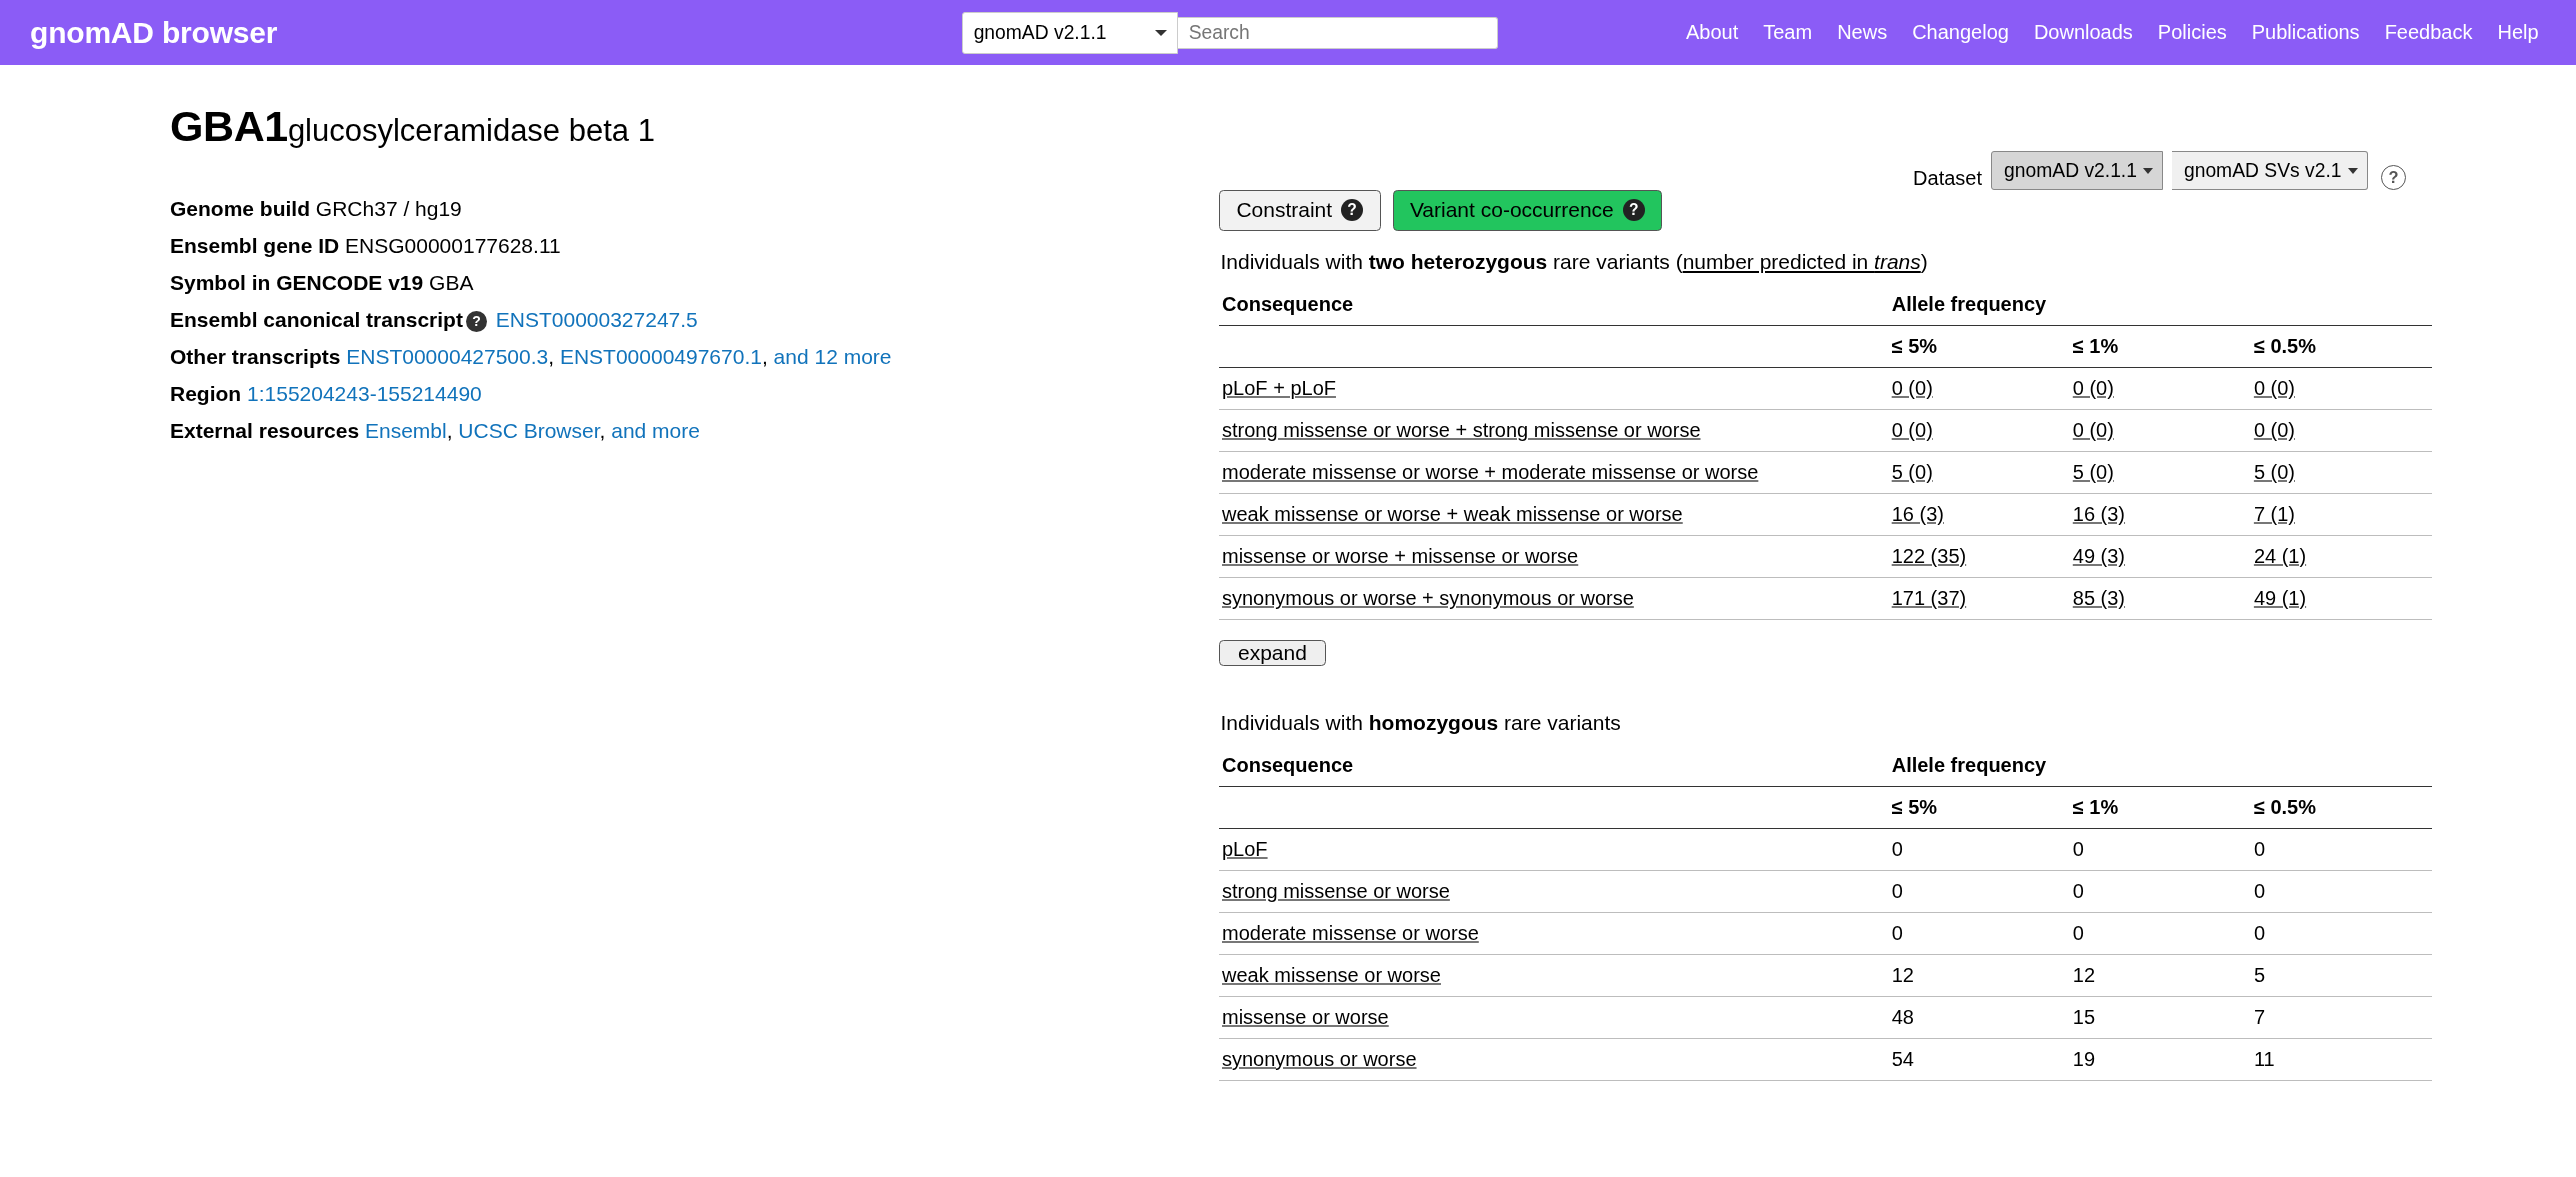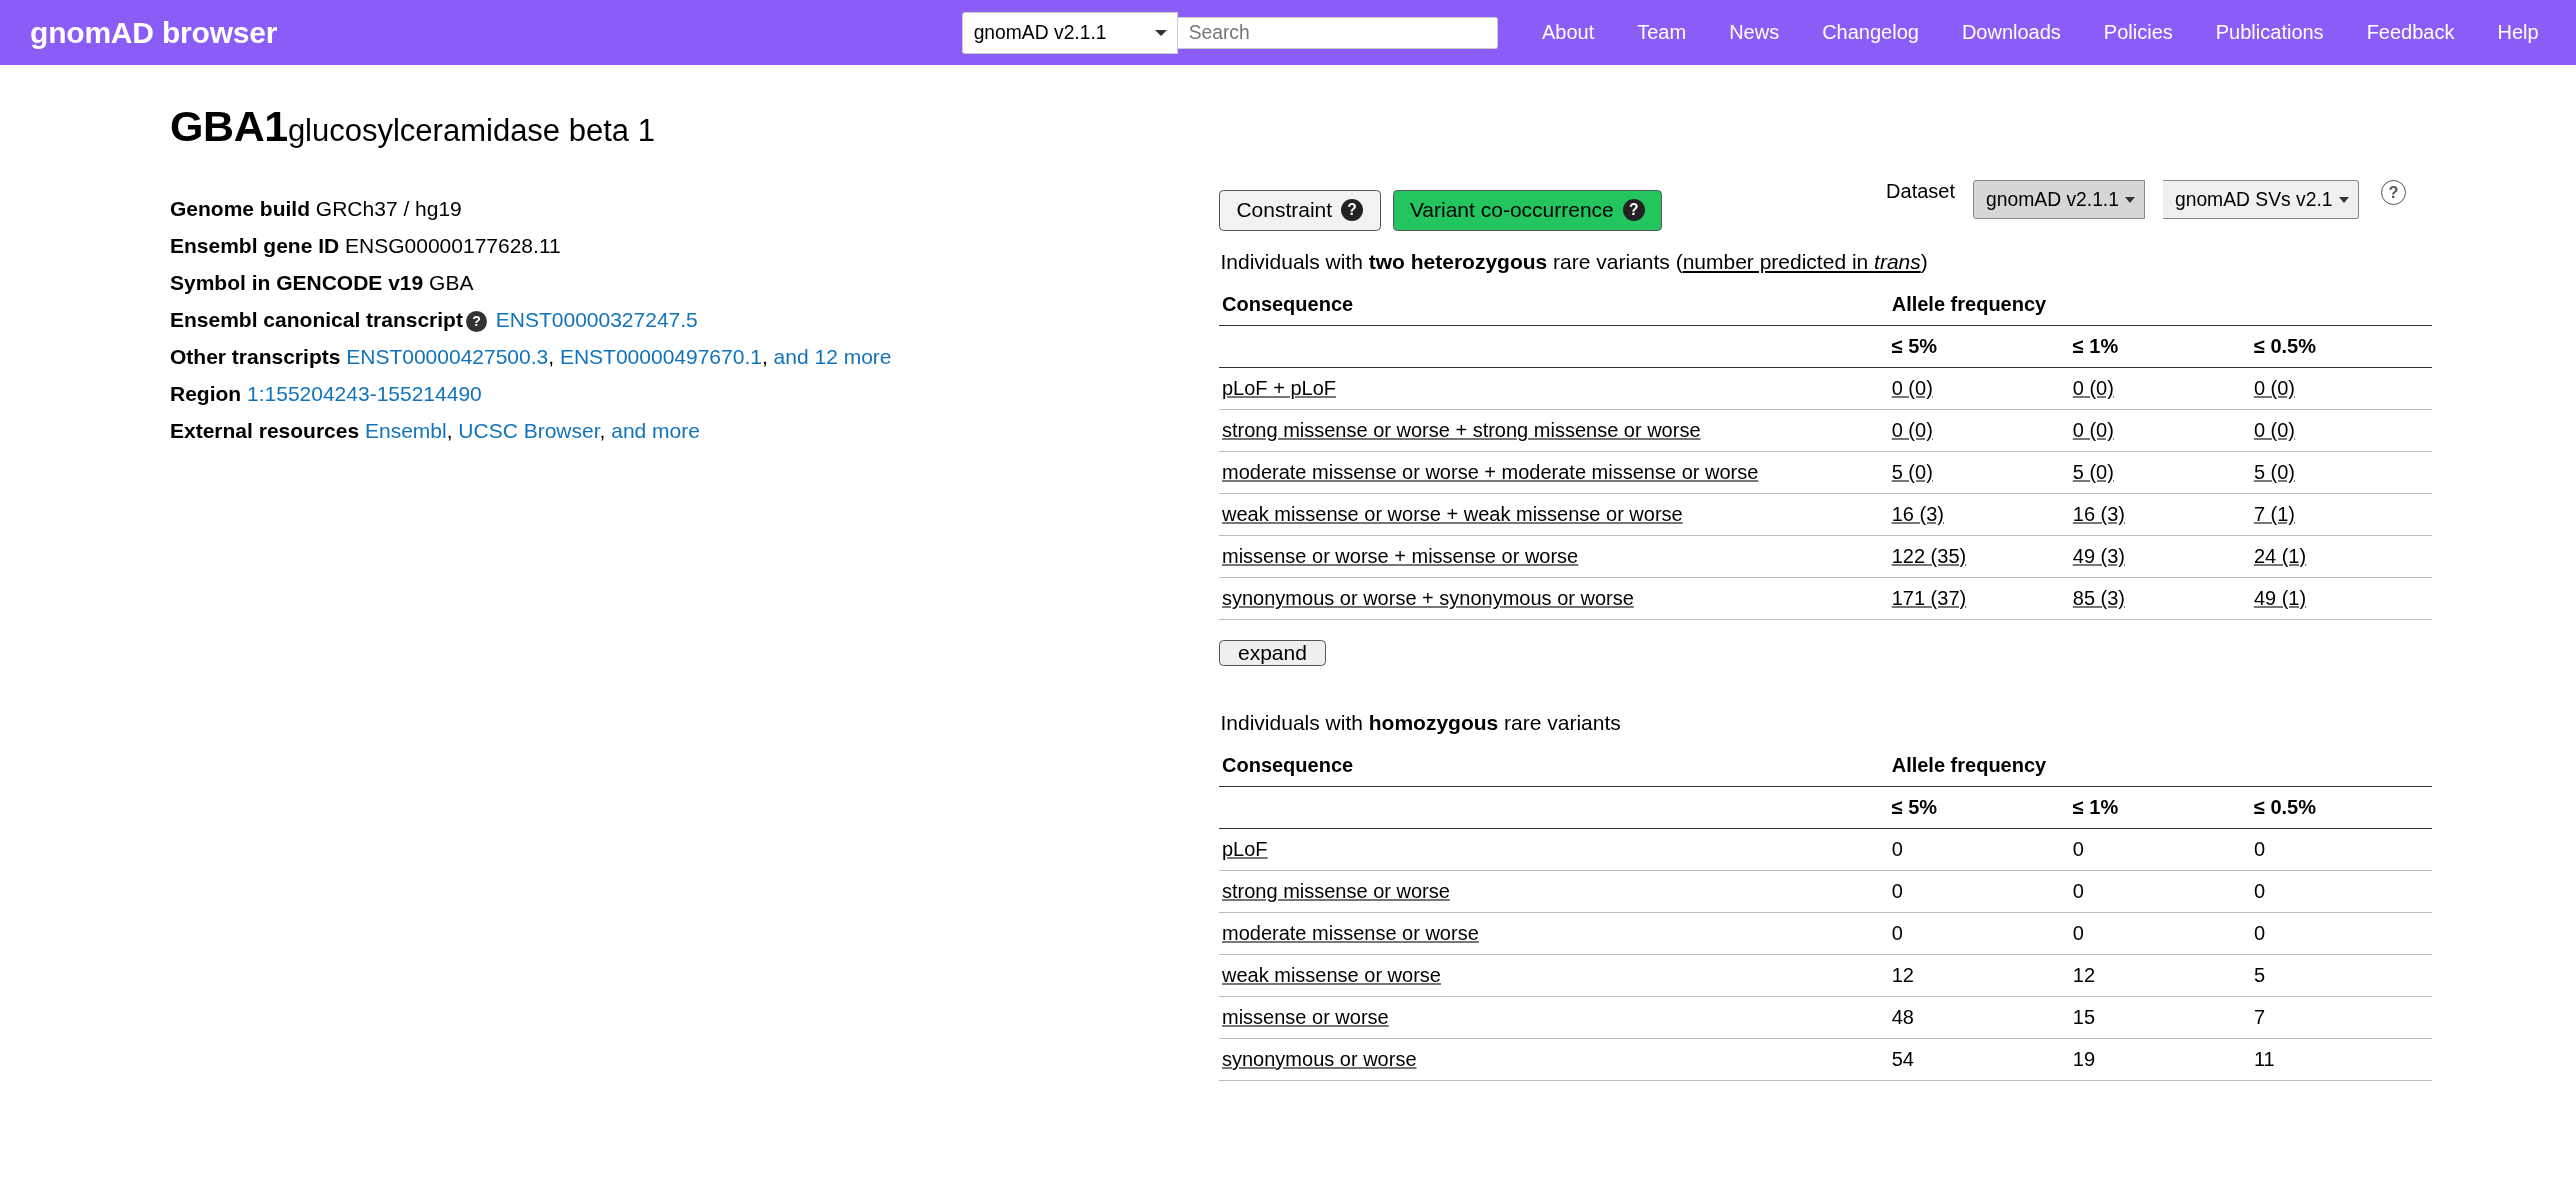--- a/index.html
+++ b/index.html
@@ -69,21 +69,21 @@
     color: #000;
     outline: none;
     background: #fff;
     font-family: "Liberation Sans", sans-serif;
   }
   .search-input::placeholder { color: #767676; }
   .nav-links {
     margin-left: auto;
     display: flex;
     align-items: center;
-    gap: 43px;
+    gap: 25px;
     font-size: 20px;
     padding-right: 7.4px;
   }
   .nav-links a { color: #fff; text-decoration: none; white-space: nowrap; }
 
   
   .page {
     padding: 0 170px;
     position: relative;
   }
@@ -98,24 +98,24 @@
     letter-spacing: -0.4px;
   }
   .gene-name {
     font-size: 31px;
     font-weight: normal;
   }
 
   .dataset-row {
     position: absolute;
     right: 170px;
-    top: 115px;
-    display: flex;
-    align-items: flex-start;
-    gap: 18px;
+    top: 86px;
+    display: flex;
+    align-items: flex-end;
+    gap: 9px;
     font-size: 20px;
   }
   .ds-label { color: #000; }
   .ds-btn {
     height: 39px;
     display: flex;
     align-items: center;
     padding: 0 25px 0 12px;
     border: 0.7px solid #888;
     font-size: 19.3px;

